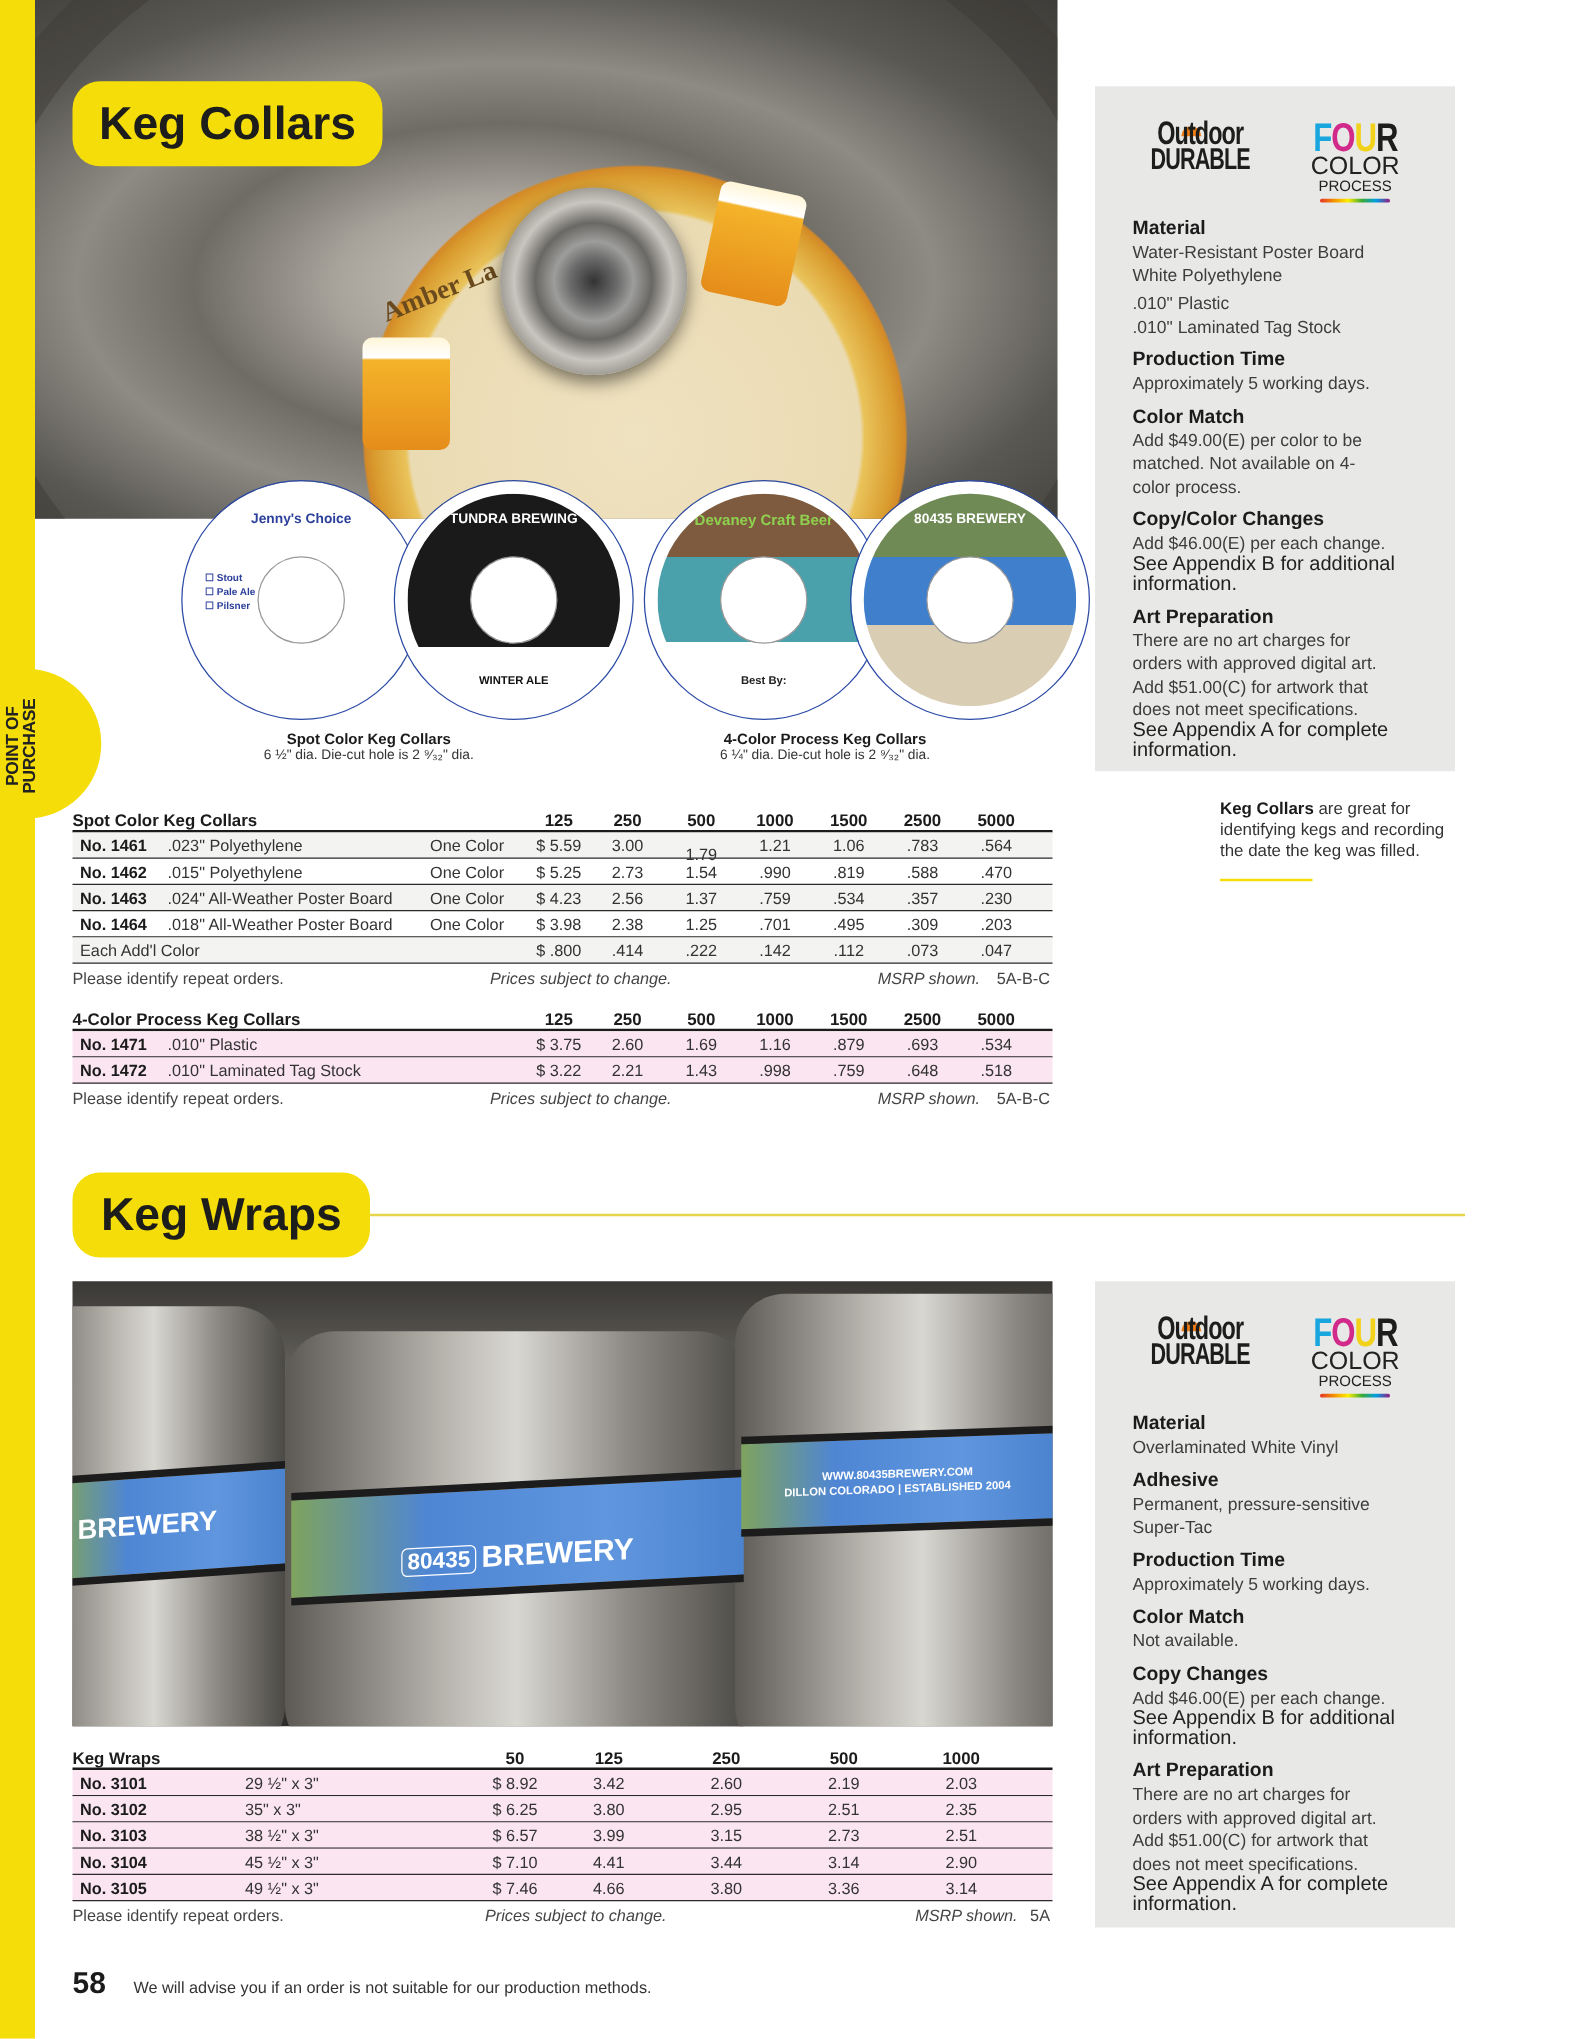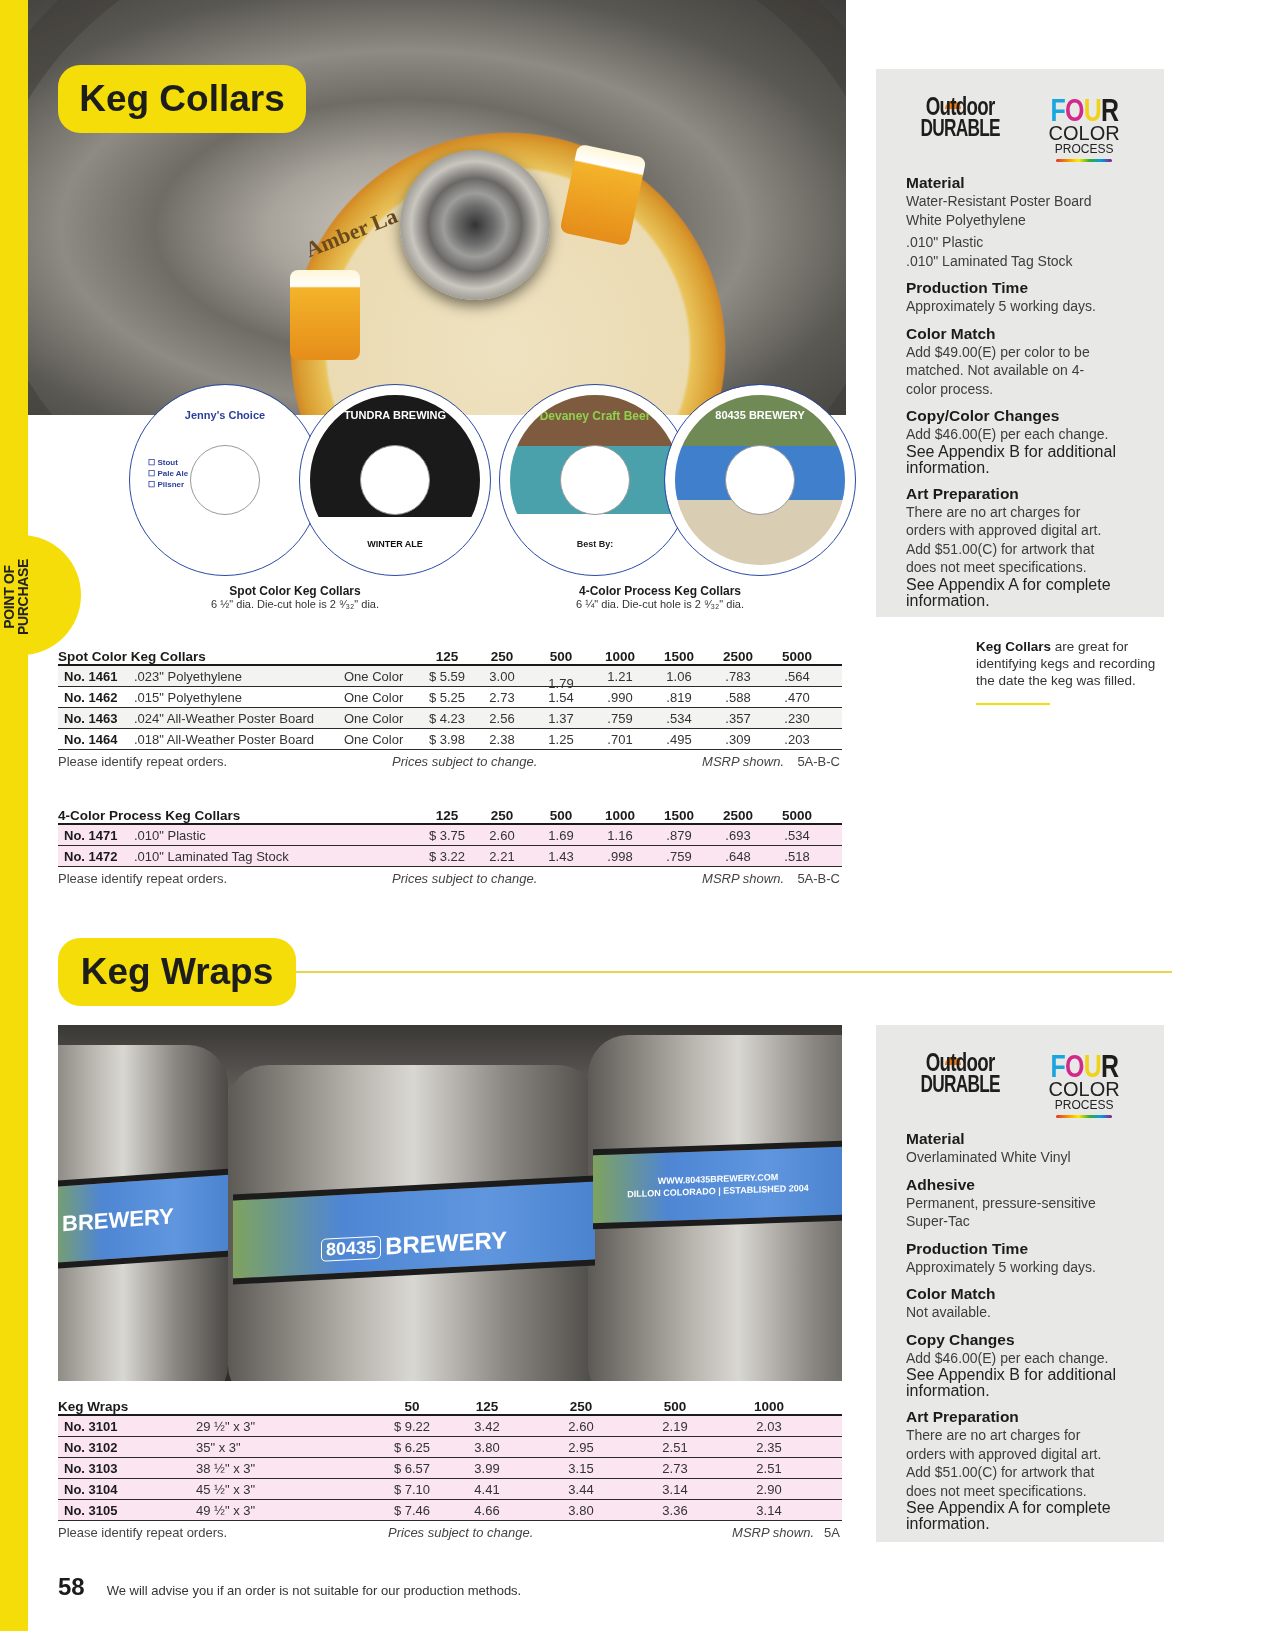--- a/index.html
+++ b/index.html
@@ -22,21 +22,21 @@
     background: radial-gradient(circle, #333 0%, #6c6c6c 18%, #9d9d9b 30%, #6a6865 44%, #c9c6c0 60%, #7d7a74 80%, #5c5a56 100%); box-shadow: 0 6px 14px rgba(0,0,0,0.5); }
   .hero .beer { position: absolute; width: 70px; height: 90px; border-radius: 8px; background: linear-gradient(#fff6d8 0%, #fff 18%, #f4b32a 20%, #e58d1a 100%); }
 
   
   .pill { position: absolute; background: #f4dd08; border-radius: 22px; display: flex; align-items: center; justify-content: center; font-family: "Liberation Sans", sans-serif; font-weight: 700; color: #1d1d1b; }
   .pill-1 { left: 58px; top: 65px; width: 248px; height: 68px; font-size: 37px; }
   .pill-2 { left: 58px; top: 938px; width: 238px; height: 68px; font-size: 37px; }
   .section-rule { position: absolute; left: 296px; top: 971px; width: 876px; height: 2px; background: #e8d64a; }
 
   
-  .collars { position: absolute; left: 120px; top: 385px; width: 720px; height: 185px; }
+  .collars { position: absolute; left: 136px; top: 385px; width: 720px; height: 185px; }
   .disc { position: absolute; width: 190px; height: 190px; border-radius: 50%; border: 10px solid #fff; outline: 1px solid #2b4aa5; overflow: hidden; }
   .disc .hole { position: absolute; left: 50%; top: 50%; width: 70px; height: 70px; margin: -35px 0 0 -35px; background: #fff; border-radius: 50%; border: 1px solid #999; }
   .disc-1 { left: 10px; top: 0; background: #fff; }
   .disc-2 { left: 180px; top: 0; background: linear-gradient(#1a1a1a 0 72%, #fff 72%); }
   .disc-3 { left: 380px; top: 0; background: linear-gradient(#7e5b3e 0 30%, #4aa0ab 30% 70%, #fff 70%); }
   .disc-4 { left: 545px; top: 0; background: linear-gradient(#6f8a55 0 30%, #3f7fcc 30% 62%, #d9cdb3 62%); }
   .disc .disc-title { position: absolute; left: 0; right: 0; top: 14px; text-align: center; font-size: 11px; font-weight: 700; }
   .disc .disc-sub { position: absolute; left: 0; right: 0; bottom: 16px; text-align: center; font-size: 9px; font-weight: 700; }
   .disc .disc-list { position: absolute; left: 8px; top: 62px; font-size: 8px; font-weight: 700; color: #2b3f9a; line-height: 11px; }
 
@@ -218,20 +218,30 @@
     <span class="c" style="width:210px;">.018" All-Weather Poster Board</span>
     <span class="c" style="width:78px;">One Color</span>
     <span class="c num" style="width:50px;">$ 3.98</span>
     <span class="c num" style="width:60px;">2.38</span>
     <span class="c num" style="width:58px;">1.25</span>
     <span class="c num" style="width:60px;">.701</span>
     <span class="c num" style="width:58px;">.495</span>
     <span class="c num" style="width:60px;">.309</span>
     <span class="c num" style="width:58px;">.203</span>
   </div>
+  <div class="trow tint-grey">
+    <span class="c" style="width:364px;padding-left:6px;">Each Add'l Color</span>
+    <span class="c num" style="width:50px;">$ .800</span>
+    <span class="c num" style="width:60px;">.414</span>
+    <span class="c num" style="width:58px;">.222</span>
+    <span class="c num" style="width:60px;">.142</span>
+    <span class="c num" style="width:58px;">.112</span>
+    <span class="c num" style="width:60px;">.073</span>
+    <span class="c num" style="width:58px;">.047</span>
+  </div>
   <div class="foot">
     <span style="width:334px;">Please identify repeat orders.</span>
     <span class="mid" style="width:302px;">Prices subject to change.</span>
     <span class="msrp" style="width:90px;text-align:right;">MSRP shown.</span>
     <span style="width:56px;text-align:right;">5A-B-C</span>
   </div>
 </div>
 
 <div class="ptable t2">
   <div class="thead">
@@ -344,21 +354,21 @@
     <span class="c" style="width:326px;">Keg Wraps</span>
     <span class="c num" style="width:56px;">50</span>
     <span class="c num" style="width:94px;">125</span>
     <span class="c num" style="width:94px;">250</span>
     <span class="c num" style="width:94px;">500</span>
     <span class="c num" style="width:94px;">1000</span>
   </div>
   <div class="trow tint-pink">
     <span class="c itemno" style="width:138px;">No. 3101</span>
     <span class="c" style="width:188px;">29 ½" x 3"</span>
-    <span class="c num" style="width:56px;">$ 9.22</span>
+    <span class="c num" style="width:56px;">$ 8.92</span>
     <span class="c num" style="width:94px;">3.42</span>
     <span class="c num" style="width:94px;">2.60</span>
     <span class="c num" style="width:94px;">2.19</span>
     <span class="c num" style="width:94px;">2.03</span>
   </div>
   <div class="trow tint-pink">
     <span class="c itemno" style="width:138px;">No. 3102</span>
     <span class="c" style="width:188px;">35" x 3"</span>
     <span class="c num" style="width:56px;">$ 6.25</span>
     <span class="c num" style="width:94px;">3.80</span>

